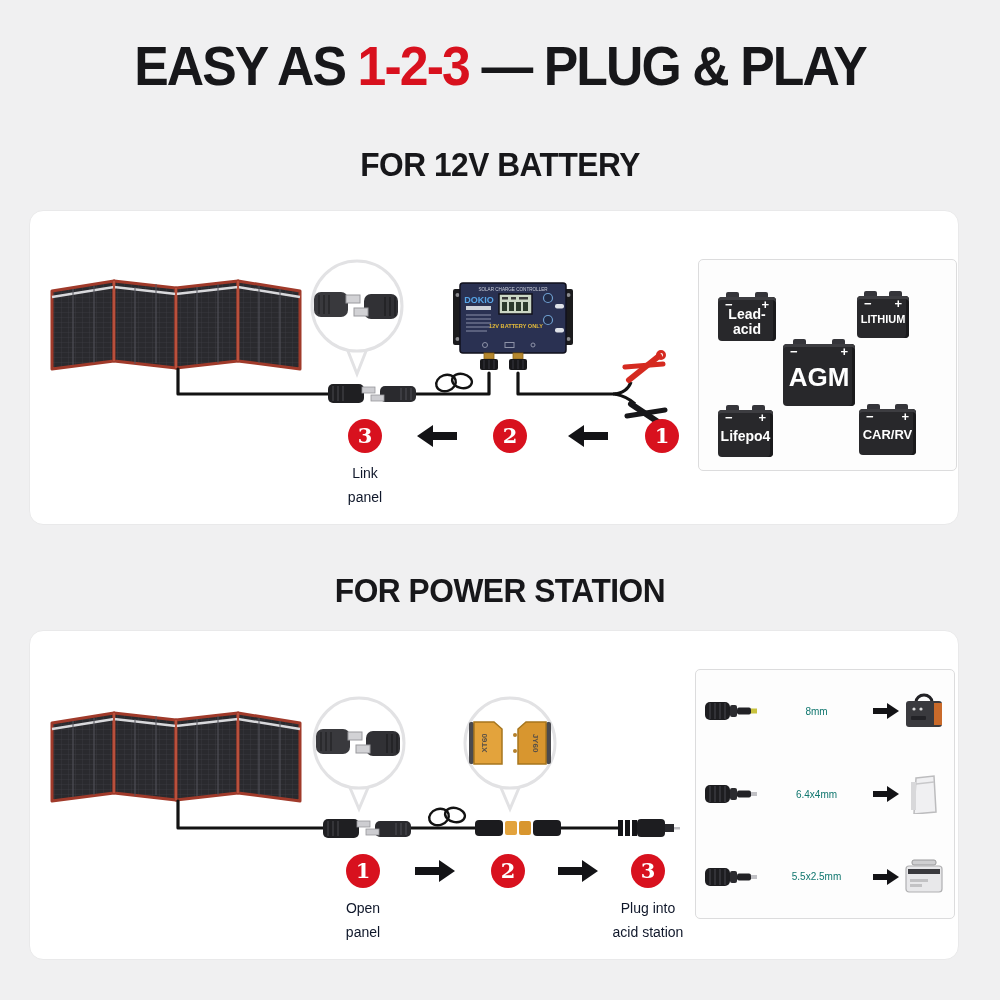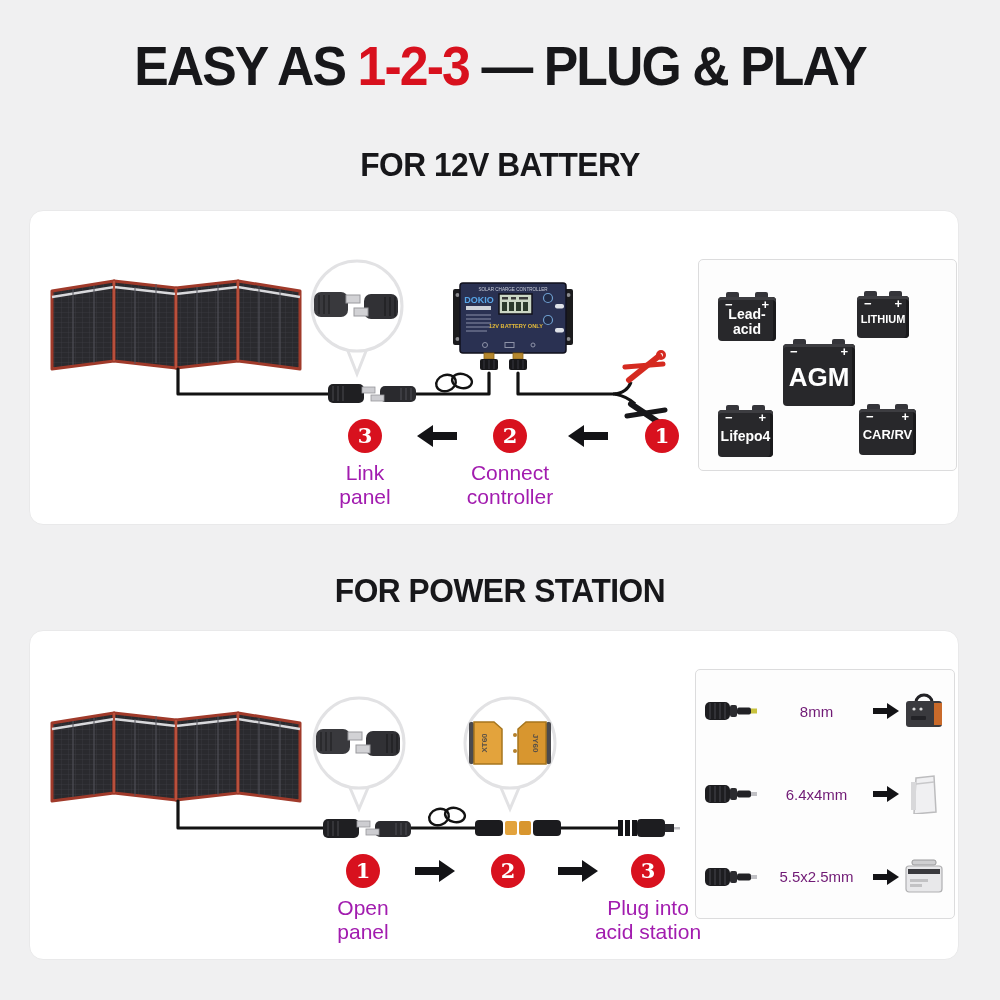--- a/index.html
+++ b/index.html
@@ -27,42 +27,42 @@
     border:1px solid #e9e9ea;border-radius:14px;box-sizing:border-box;
   }
   #card-battery{top:210px;height:315px;}
   #card-power{top:630px;height:330px;}
   .step{position:absolute;width:210px;transform:translateX(-50%);text-align:center;}
   .step-circle{
     width:34px;height:34px;border-radius:50%;background:#d8111e;color:#fff;
     font-family:"DejaVu Serif",serif;font-weight:700;font-size:21px;line-height:34px;
     margin:0 auto 8px;text-align:center;
   }
-  .step-label{font-size:21px;line-height:24px;color:#a21caf;white-space:pre-line;}
+  .step-label{font-size:14px;line-height:24px;color:#0f172a;white-space:pre-line;}
   .panel-box{
     position:absolute;border:1px solid #dcdcdd;border-radius:5px;background:#fdfdfd;
     box-sizing:border-box;
   }
   .battery-box{left:668px;top:48px;width:259px;height:212px;}
   .battery{
     position:absolute;background:#28282b;border-radius:4px;color:#fff;font-weight:700;
     display:flex;align-items:center;justify-content:center;text-align:center;
     box-shadow:inset 0 3px 0 #3d3d41,inset -3px 0 0 #1a1a1c;
   }
   .battery .bt-minus{position:absolute;top:0;left:7px;font-size:13px;}
   .battery .bt-plus{position:absolute;top:0;right:7px;font-size:13px;}
   .battery .stud{position:absolute;top:-5px;width:13px;height:5px;background:#35353a;border-radius:2px 2px 0 0;}
   .stud.l{left:14%;} .stud.r{right:14%;}
   .bt-label{white-space:pre-line;line-height:1.05;padding-top:6px;text-align:center;}
   .adapter-box{
     left:665px;top:38px;width:260px;height:250px;
     display:flex;flex-direction:column;padding:0 8px;
   }
   .adapter-row{flex:1;display:flex;align-items:center;gap:3px;}
-  .adapter-size{flex:1;text-align:center;font-size:15px;color:#701a75;}
+  .adapter-size{flex:1;text-align:center;font-size:10px;color:#0f766e;}
 </style>
 </head>
 <body>
 
 <div class="page-title"><span>EASY AS </span><span class="hl">1-2-3</span><span> — PLUG &amp; PLAY</span></div>
 
 <div id="heading-battery" class="section-heading">FOR 12V BATTERY</div>
 
 <div id="card-battery" class="card">
 
@@ -212,22 +212,20 @@
   <div class="step" style="left:335px;top:208px">
     <div class="step-circle">3</div>
     <div class="step-label">Link
 panel</div>
   </div>
   <svg class="abs" style="left:387px;top:214px" width="40" height="22" viewBox="0 0 40 22">
       <polygon points="40,7 16,7 16,0 0,11 16,22 16,15 40,15" fill="#131316"></polygon>
     </svg>
   <div class="step" style="left:480px;top:208px">
     <div class="step-circle">2</div>
-    <div class="step-label">Connect
-controller</div>
   </div>
   <svg class="abs" style="left:538px;top:214px" width="40" height="22" viewBox="0 0 40 22">
       <polygon points="40,7 16,7 16,0 0,11 16,22 16,15 40,15" fill="#131316"></polygon>
     </svg>
   <div class="step" style="left:632px;top:208px">
     <div class="step-circle">1</div>
   </div>
 </div>
 
 <div id="heading-power" class="section-heading">FOR POWER STATION</div>

